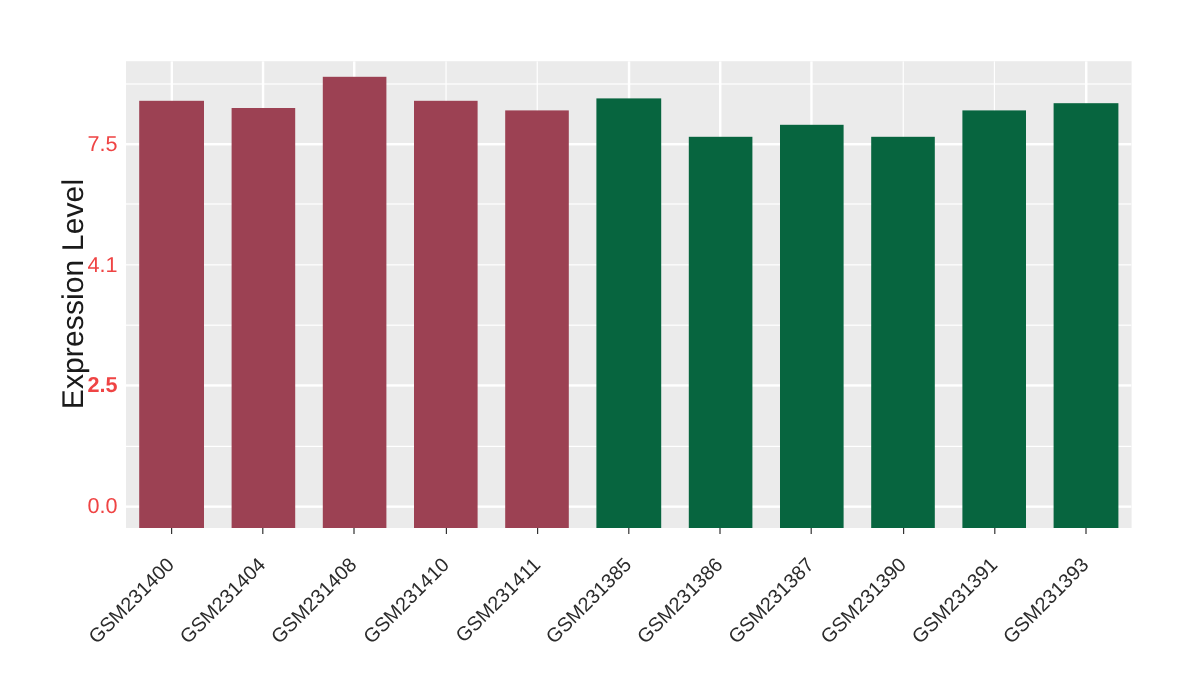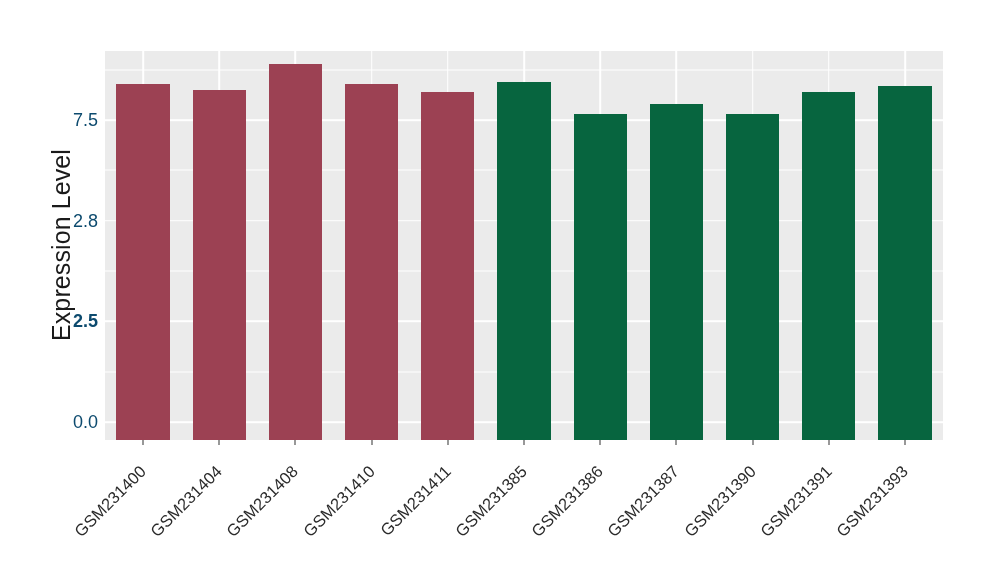--- a/index.html
+++ b/index.html
@@ -40,21 +40,21 @@
     letter-spacing: 0.1px;
   }
 
   
   .y-tick-label {
     position: absolute;
     right: 0;
     width: 100%;
     text-align: right;
     font-size: 18px;
-    color: #0c4a6e;
+    color: #ef4444;
     transform: translateY(-50%);
     white-space: nowrap;
   }
   #y-tick-labels {
     position: absolute;
     left: 60px;
     top: 0px;
     width: 38px;
     height: 580px;
   }
@@ -147,21 +147,21 @@
 
 <div id="chart-root">
 
   <div id="y-axis-title">Expression Level</div>
 
   <div id="y-tick-labels">
       <div class="y-tick-label" style="top: 422px;">0.0</div>
       <div class="y-tick-mark" style="top: 422px;"></div>
       <div class="y-tick-label" style="top: 321.333px; font-weight: bold;">2.5</div>
       <div class="y-tick-mark" style="top: 321.333px;"></div>
-      <div class="y-tick-label" style="top: 220.667px;">2.8</div>
+      <div class="y-tick-label" style="top: 220.667px;">4.1</div>
       <div class="y-tick-mark" style="top: 220.667px;"></div>
       <div class="y-tick-label" style="top: 120px;">7.5</div>
       <div class="y-tick-mark" style="top: 120px;"></div>
     </div>
 
   <div id="panel">
     <div id="gridlines">
         <div class="gridline-minor" style="top: 320.667px;"></div>
         <div class="gridline-minor" style="top: 220px;"></div>
         <div class="gridline-minor" style="top: 119.333px;"></div>

